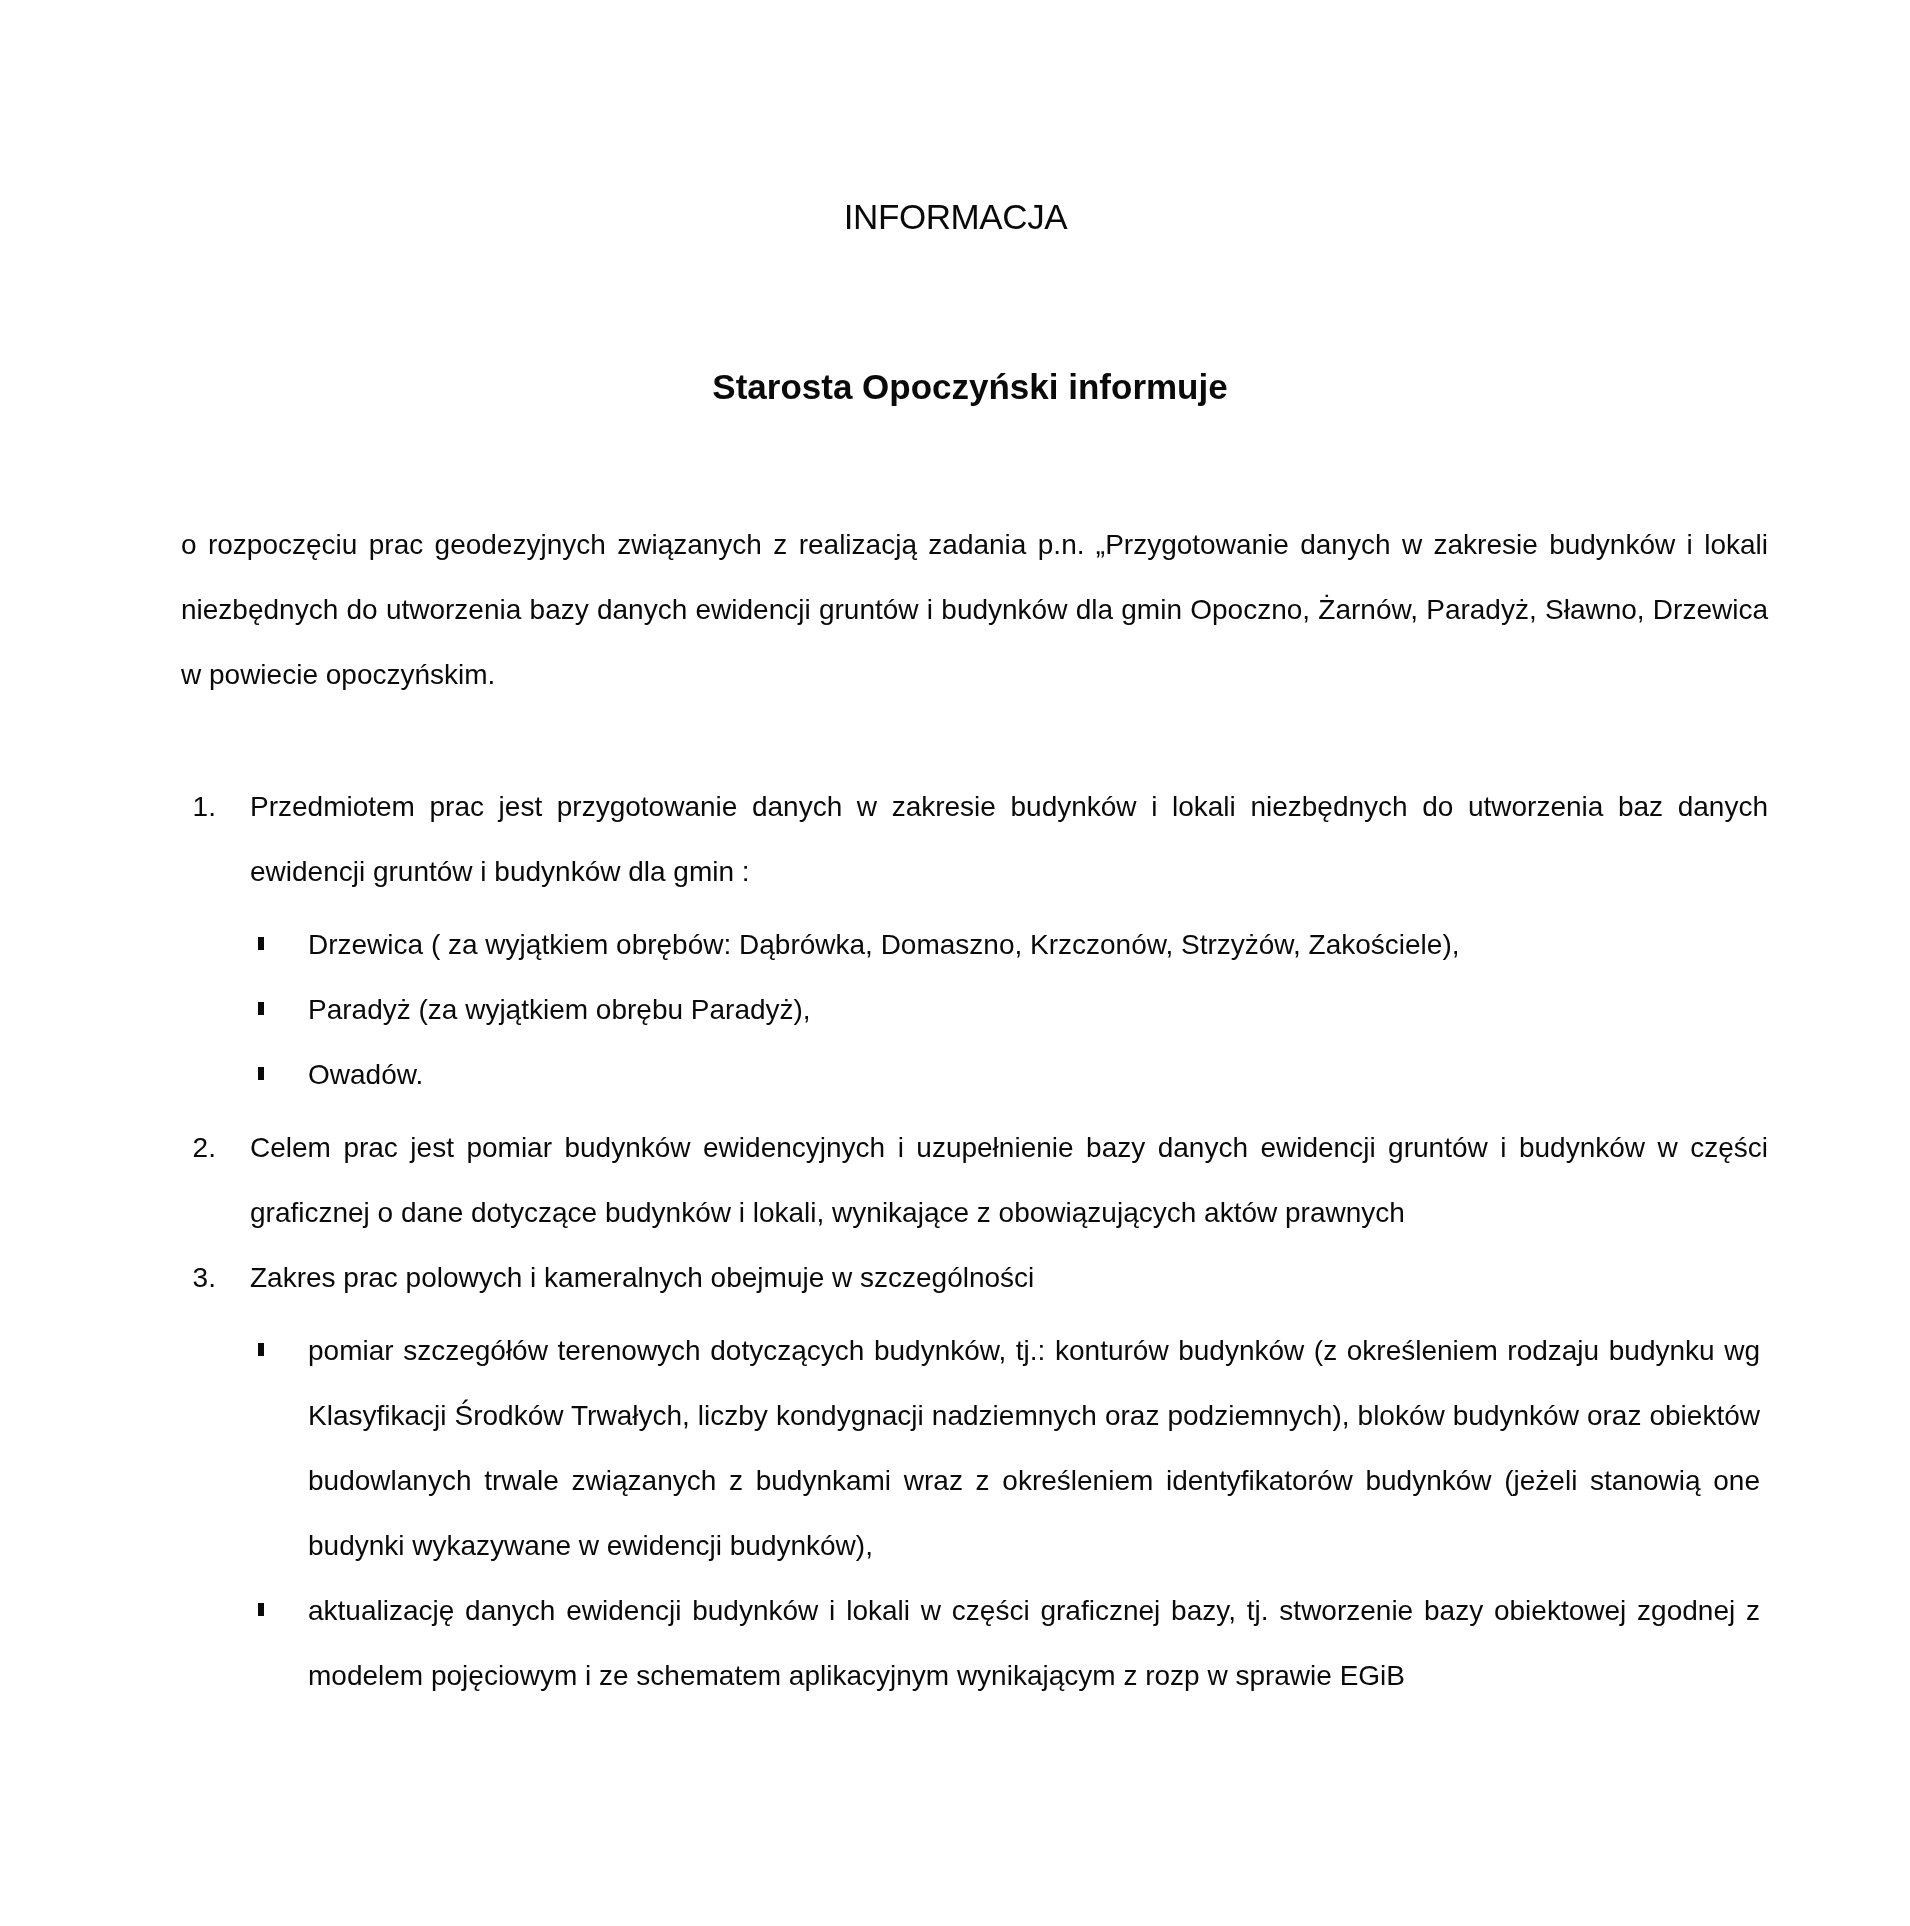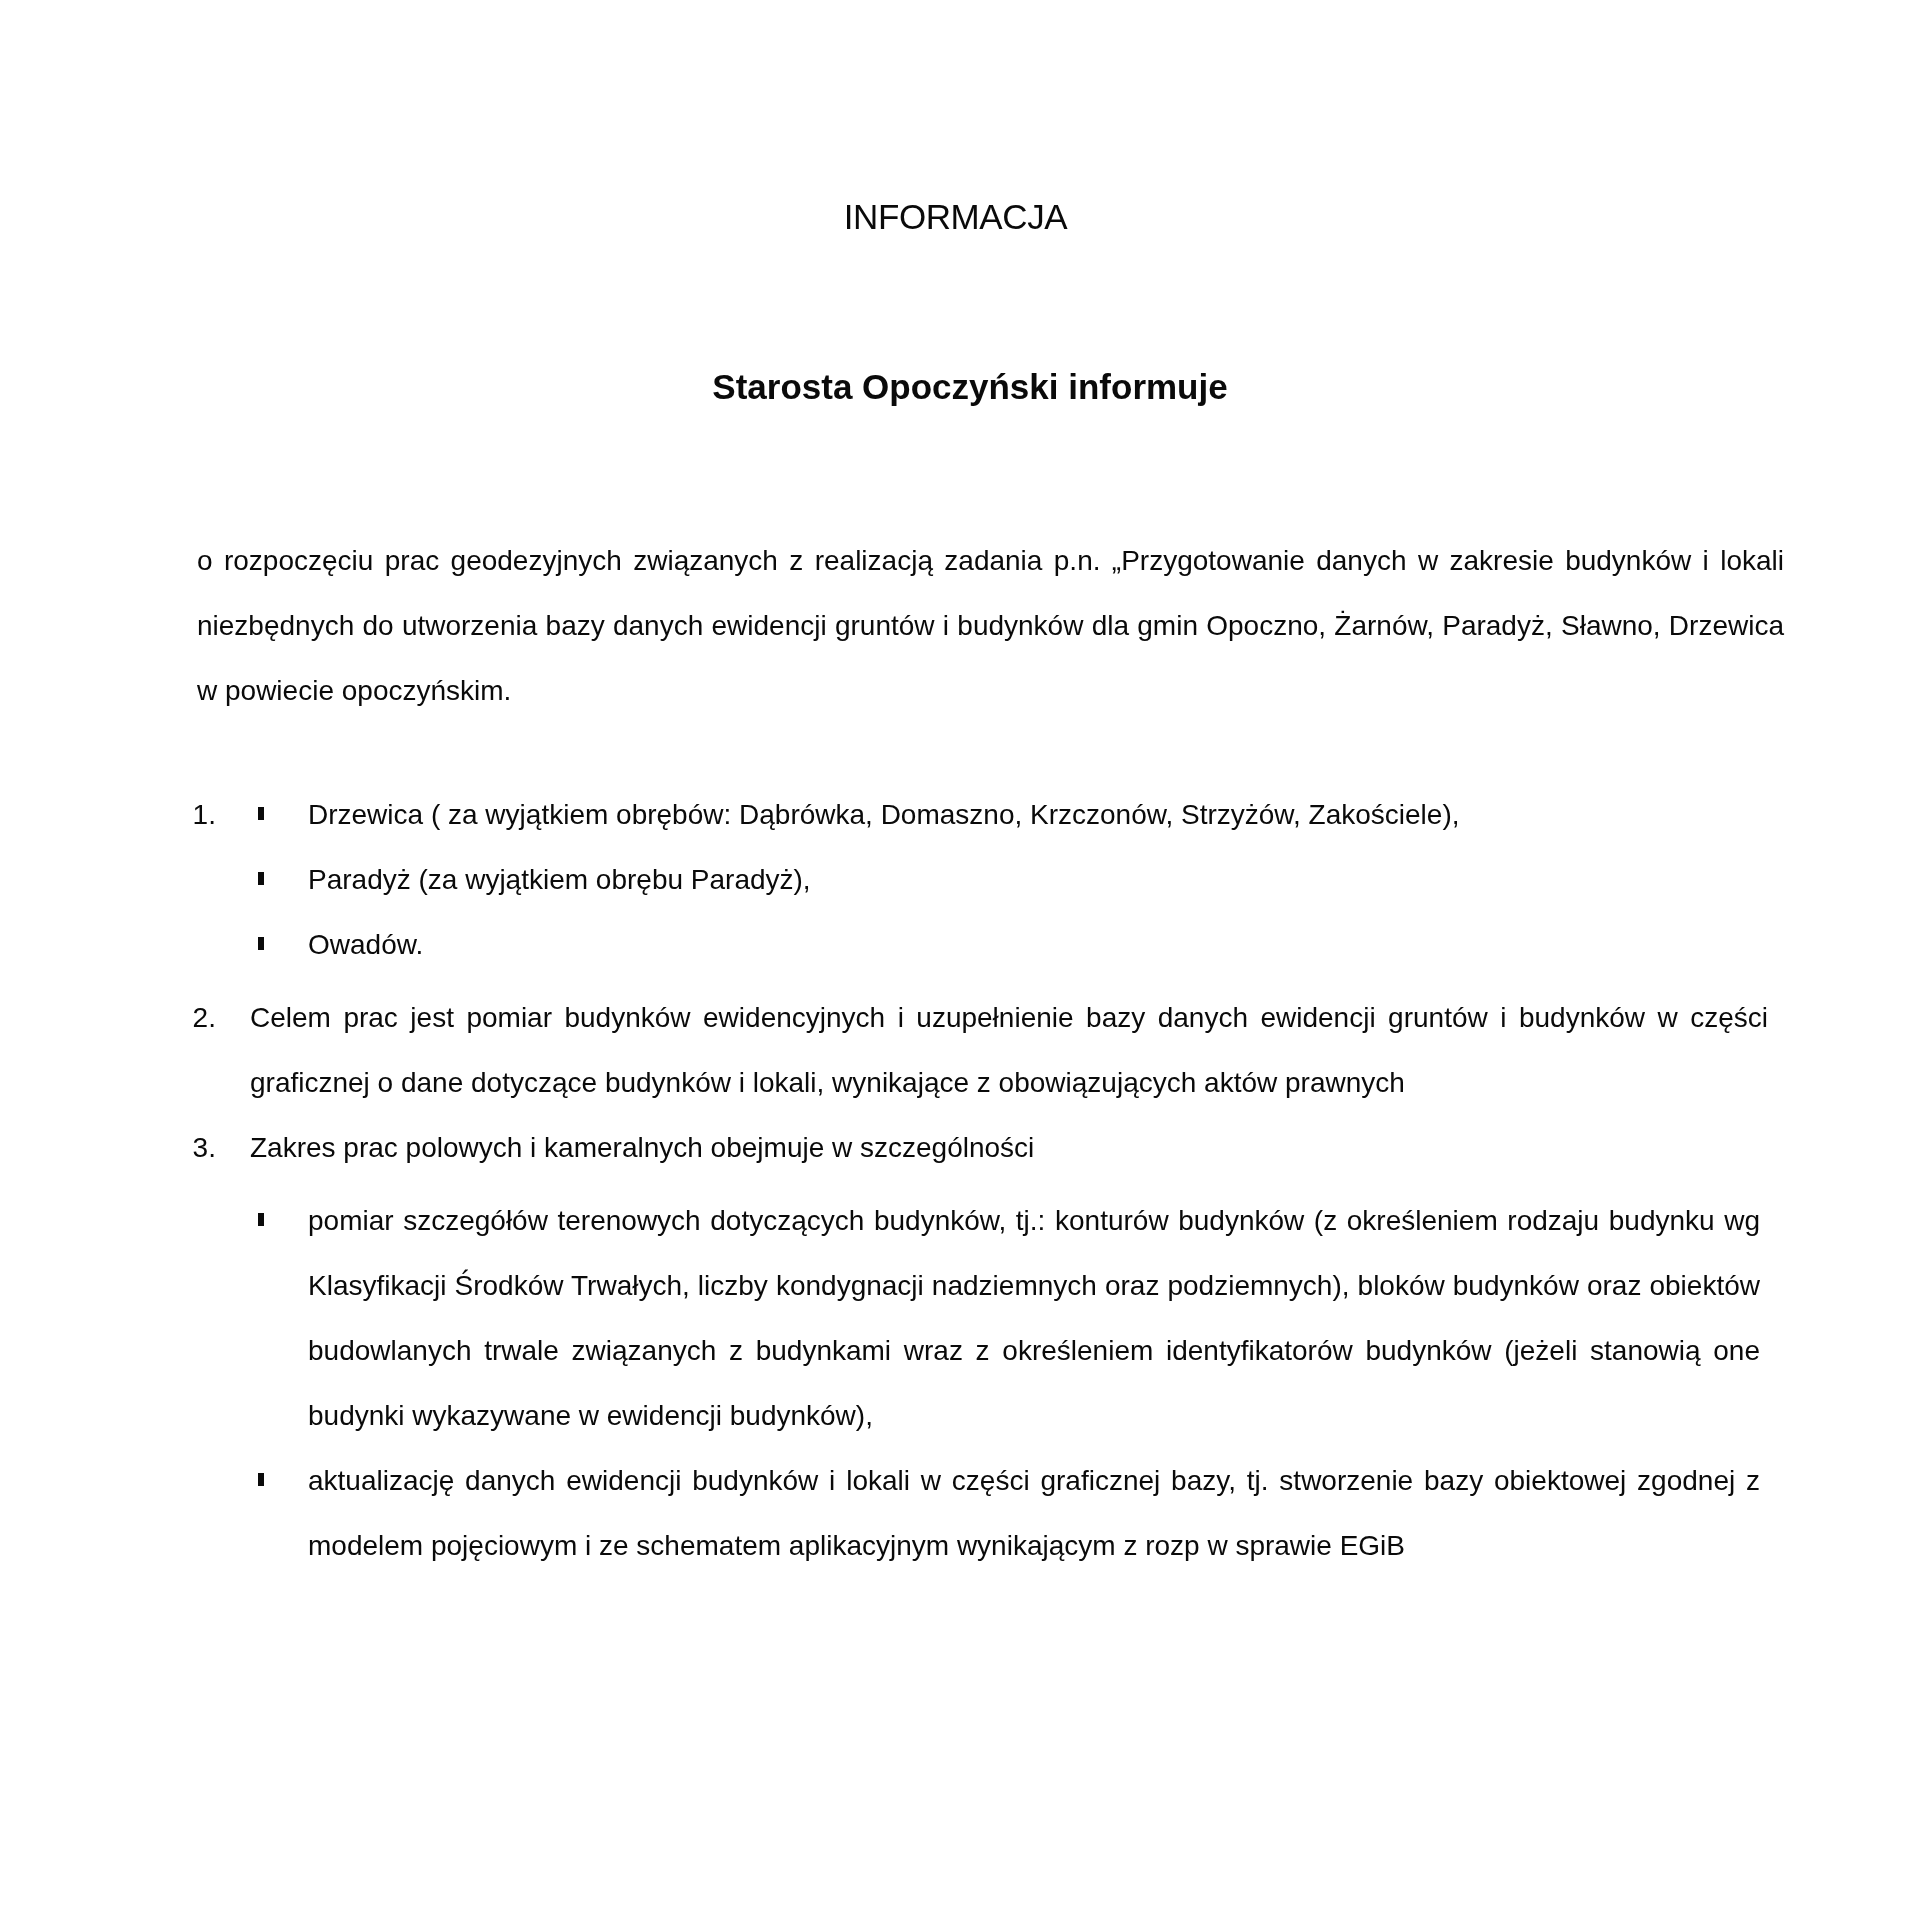--- a/index.html
+++ b/index.html
@@ -80,26 +80,27 @@
     }
   </style>
 </head>
 <body>
 
 <div class="page">
 
   <div class="title">INFORMACJA</div>
   <div class="subtitle">Starosta Opoczyński informuje</div>
 
-  <p class="intro" style="margin:16px">o rozpoczęciu prac geodezyjnych związanych z realizacją zadania p.n. „Przygotowanie danych w zakresie budynków i lokali niezbędnych do utworzenia bazy danych ewidencji gruntów i budynków dla gmin Opoczno, Żarnów, Paradyż, Sławno, Drzewica w powiecie opoczyńskim.</p>
+  <p class="intro" style="margin:0">o rozpoczęciu prac geodezyjnych związanych z realizacją zadania p.n. „Przygotowanie danych w zakresie budynków i lokali niezbędnych do utworzenia bazy danych ewidencji gruntów i budynków dla gmin Opoczno, Żarnów, Paradyż, Sławno, Drzewica w powiecie opoczyńskim.</p>
 
   <div class="list">
 
     <div class="item">
       <span class="item-num">1.</span>
+      <div>Przedmiotem prac jest przygotowanie danych w zakresie budynków i lokali niezbędnych do utworzenia baz danych ewidencji gruntów i budynków dla gmin :</div>
       <ul class="sub-list">
         <li class="sub-item"><span class="bullet"></span><span>Drzewica ( za wyjątkiem obrębów: Dąbrówka, Domaszno, Krzczonów, Strzyżów, Zakościele),</span></li>
         <li class="sub-item"><span class="bullet"></span><span>Paradyż (za wyjątkiem obrębu Paradyż),</span></li>
         <li class="sub-item"><span class="bullet"></span><span>Owadów.</span></li>
       </ul>
     </div>
 
     <div class="item">
       <span class="item-num">2.</span>
       <div>Celem prac jest pomiar budynków ewidencyjnych i uzupełnienie bazy danych ewidencji gruntów i budynków w części graficznej o dane dotyczące budynków i lokali, wynikające z obowiązujących aktów prawnych</div>

